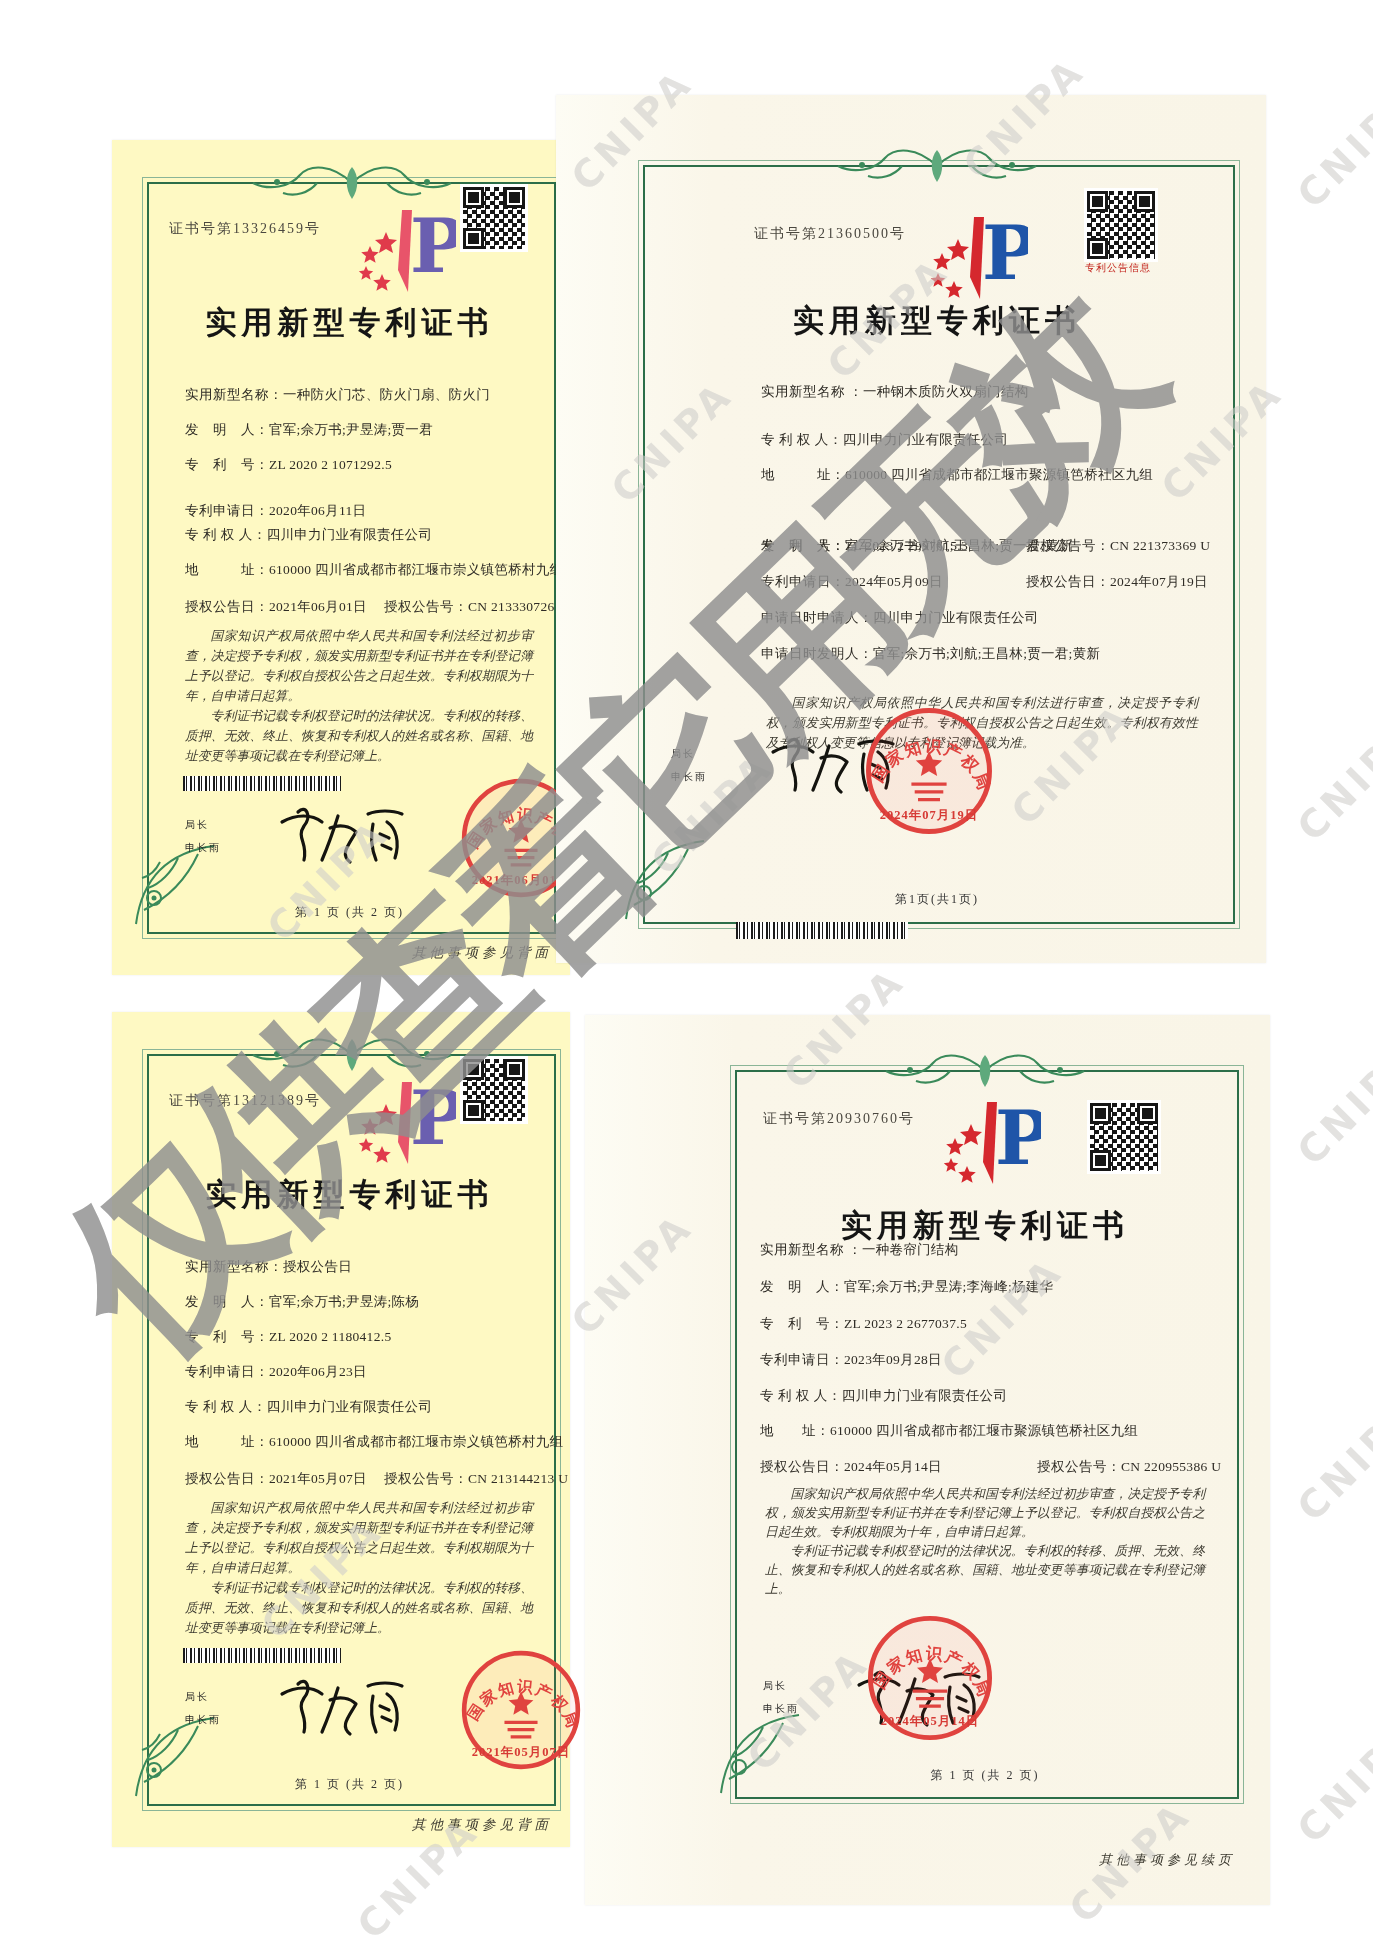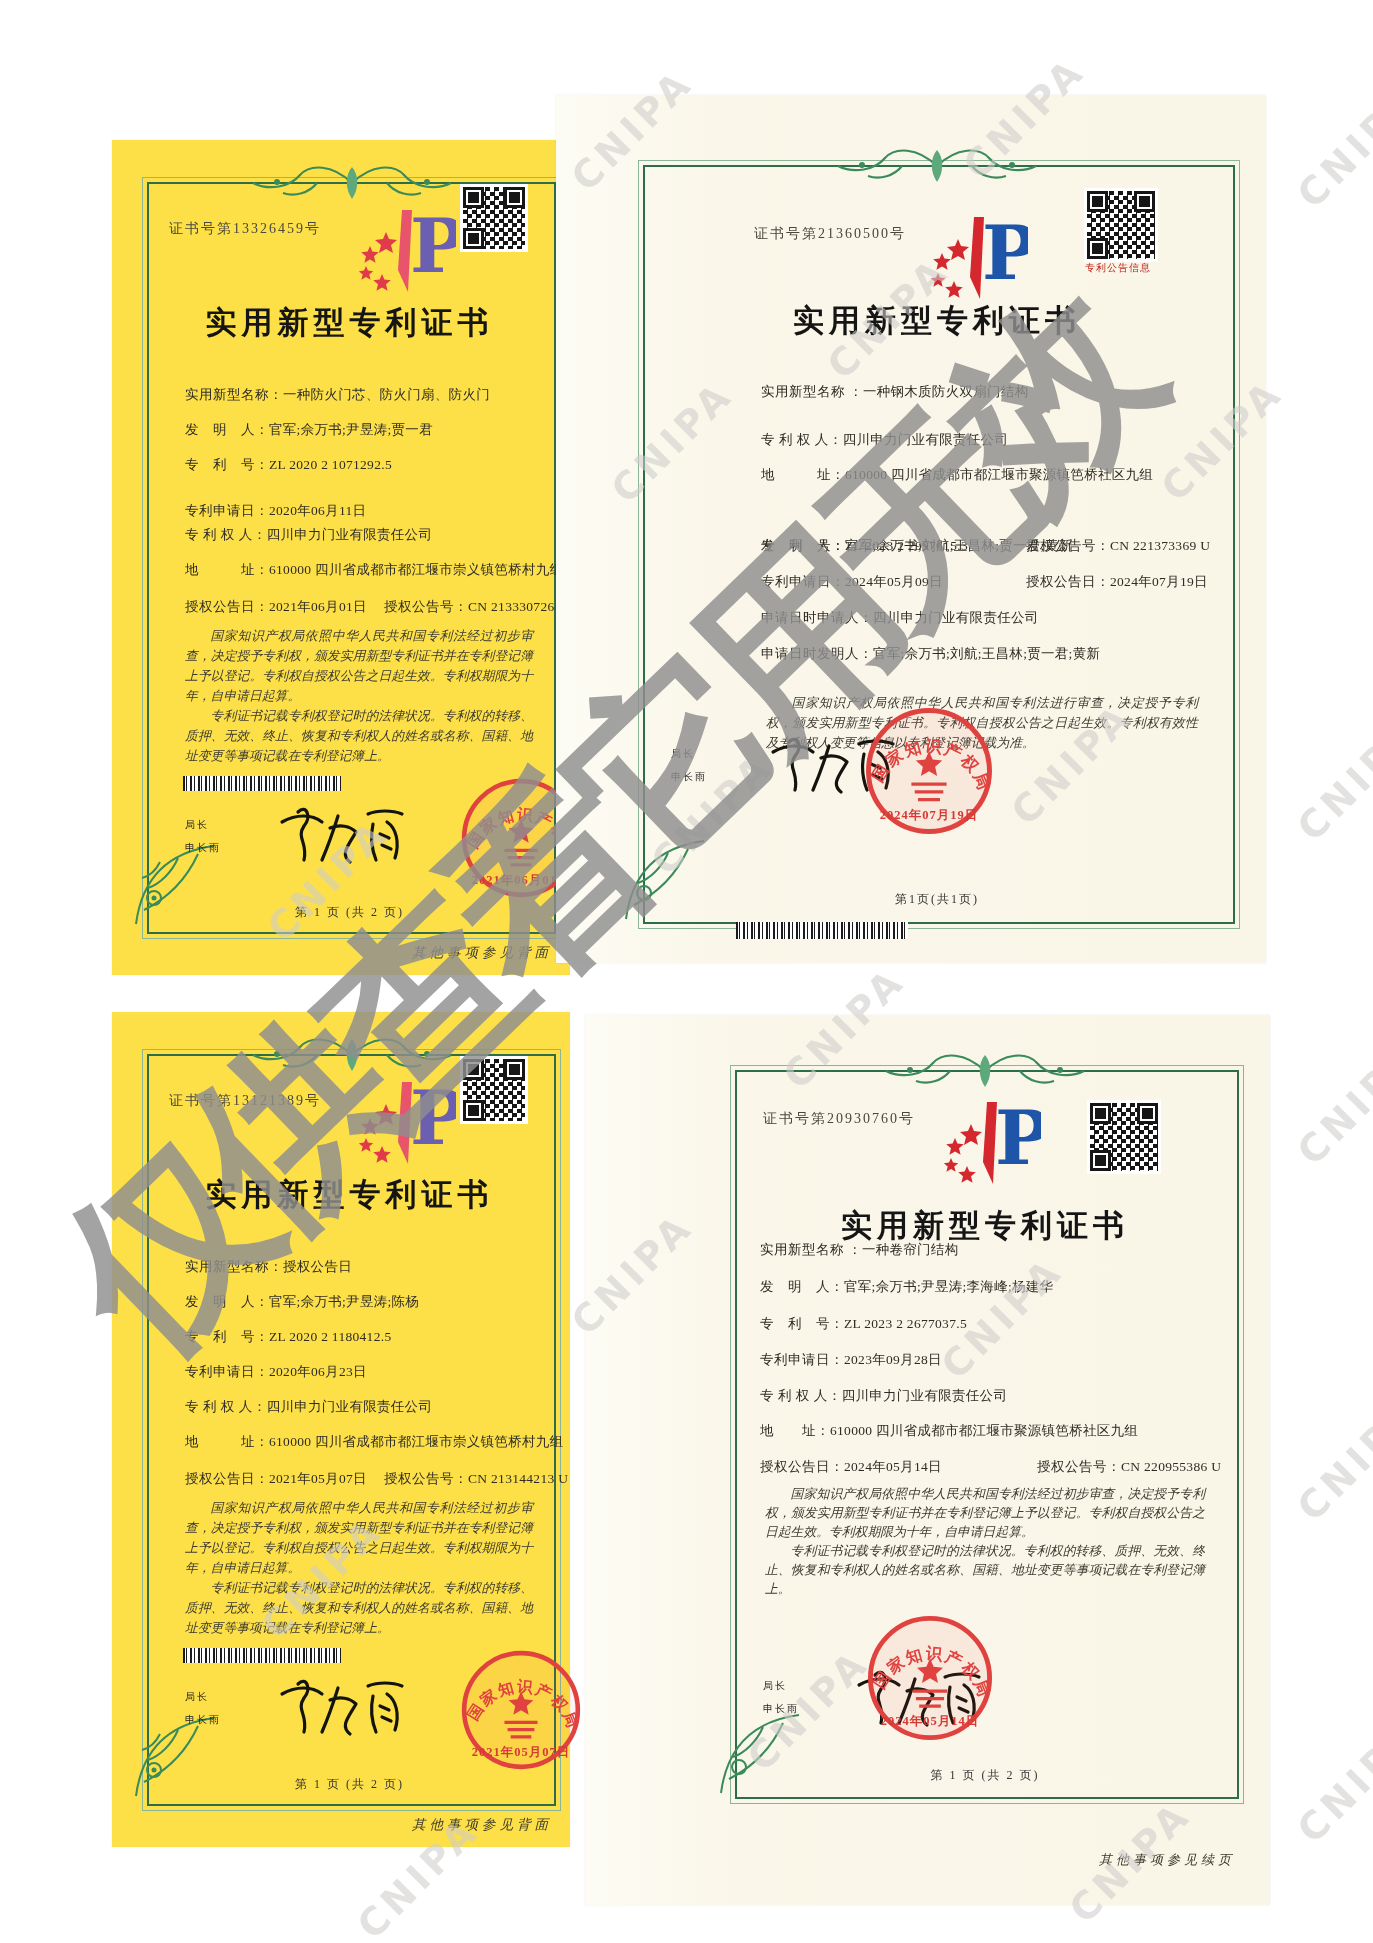--- a/index.html
+++ b/index.html
@@ -1,19 +1,19 @@
 <!DOCTYPE html>
 <html><head>
 <meta charset="utf-8">
 <style>
   html,body{margin:0;padding:0;background:#ffffff;}
   #canvas{position:relative;width:1373px;height:1943px;overflow:hidden;background:#ffffff;
           font-family:"Liberation Serif","DejaVu Serif",serif;}
   .page{position:absolute;box-shadow:0 0 2px rgba(0,0,0,.08);}
-  .page.a{background:#fde047;}
+  .page.a{background:#fef9c3;}
   .page.b{background:linear-gradient(90deg,#fdfcf4 0%,#faf6e9 22%,#f9f5e7 100%);}
   .bd{position:absolute;border:2.5px solid #2c6e49;}
   .bd::before{content:"";position:absolute;inset:-7px;border:1.3px solid #8ab597;}
   .abs{position:absolute;}
   .certno{position:absolute;font-size:14px;letter-spacing:2px;color:#4a473f;white-space:nowrap;}
   .title{position:absolute;text-align:center;font-size:31px;font-weight:700;color:#151515;letter-spacing:5px;white-space:nowrap;}
   .row{position:absolute;font-size:13.5px;color:#2f2c26;white-space:nowrap;}
   .row .lbl{letter-spacing:.5px;}
   .row .val{letter-spacing:.3px;}
   .paras{position:absolute;font-size:12.8px;line-height:20px;color:#3c3a30;font-style:italic;text-align:justify;}

